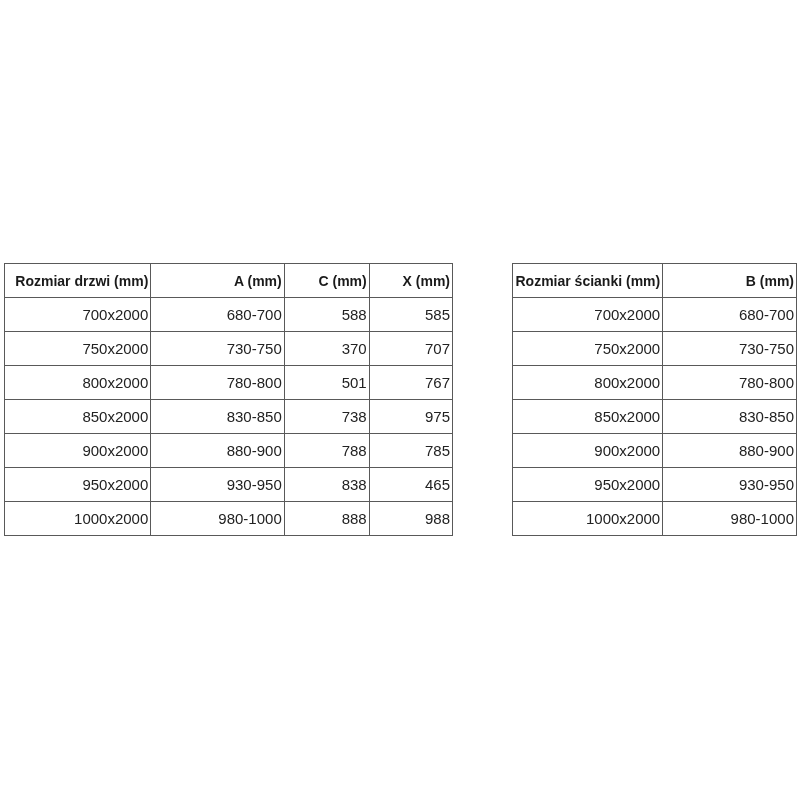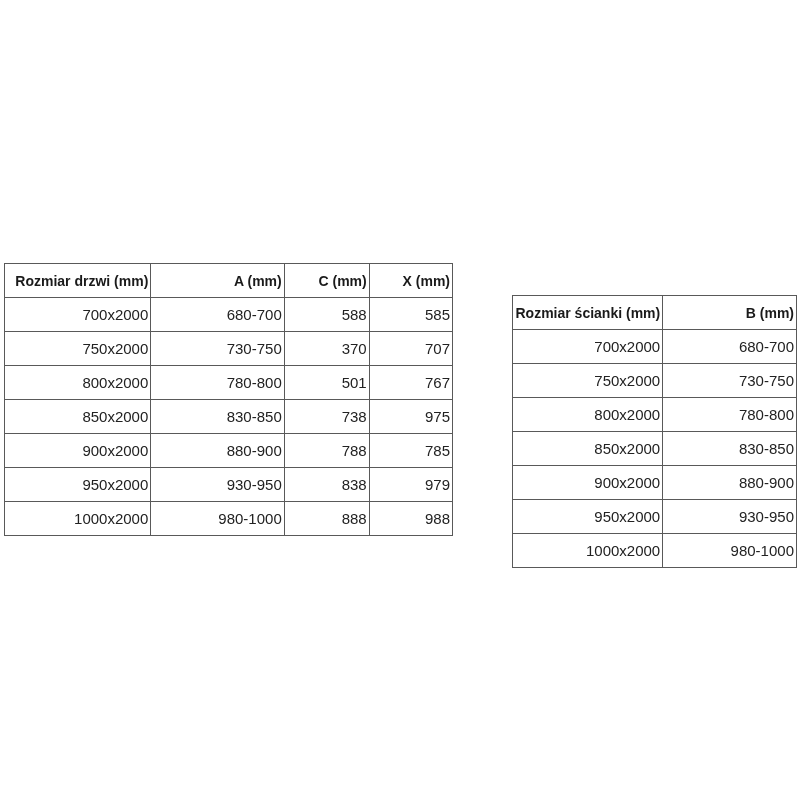--- a/index.html
+++ b/index.html
@@ -48,21 +48,20 @@
     width: 449px;
   }
   #doors-table th:nth-child(1), #doors-table td:nth-child(1) { width: 33.0%; }
   #doors-table th:nth-child(2), #doors-table td:nth-child(2) { width: 30.0%; }
   #doors-table th:nth-child(3), #doors-table td:nth-child(3) { width: 18.7%; }
   #doors-table th:nth-child(4), #doors-table td:nth-child(4) { width: 18.3%; }
   
   #walls-table {
     left: 512px;
     width: 285px;
-    margin-top: 32px;
   }
   #walls-table th:nth-child(1), #walls-table td:nth-child(1) { width: 53%; }
   #walls-table th:nth-child(2), #walls-table td:nth-child(2) { width: 47%; }
 </style>
 </head>
 <body>
 
 <table id="doors-table" class="spec-table">
     <thead>
       <tr>
@@ -100,21 +99,21 @@
       <tr>
         <td>900x2000</td>
         <td>880-900</td>
         <td>788</td>
         <td>785</td>
       </tr>
       <tr>
         <td>950x2000</td>
         <td>930-950</td>
         <td>838</td>
-        <td>979</td>
+        <td>465</td>
       </tr>
       <tr>
         <td>1000x2000</td>
         <td>980-1000</td>
         <td>888</td>
         <td>988</td>
       </tr>
     </tbody>
   </table>
 

